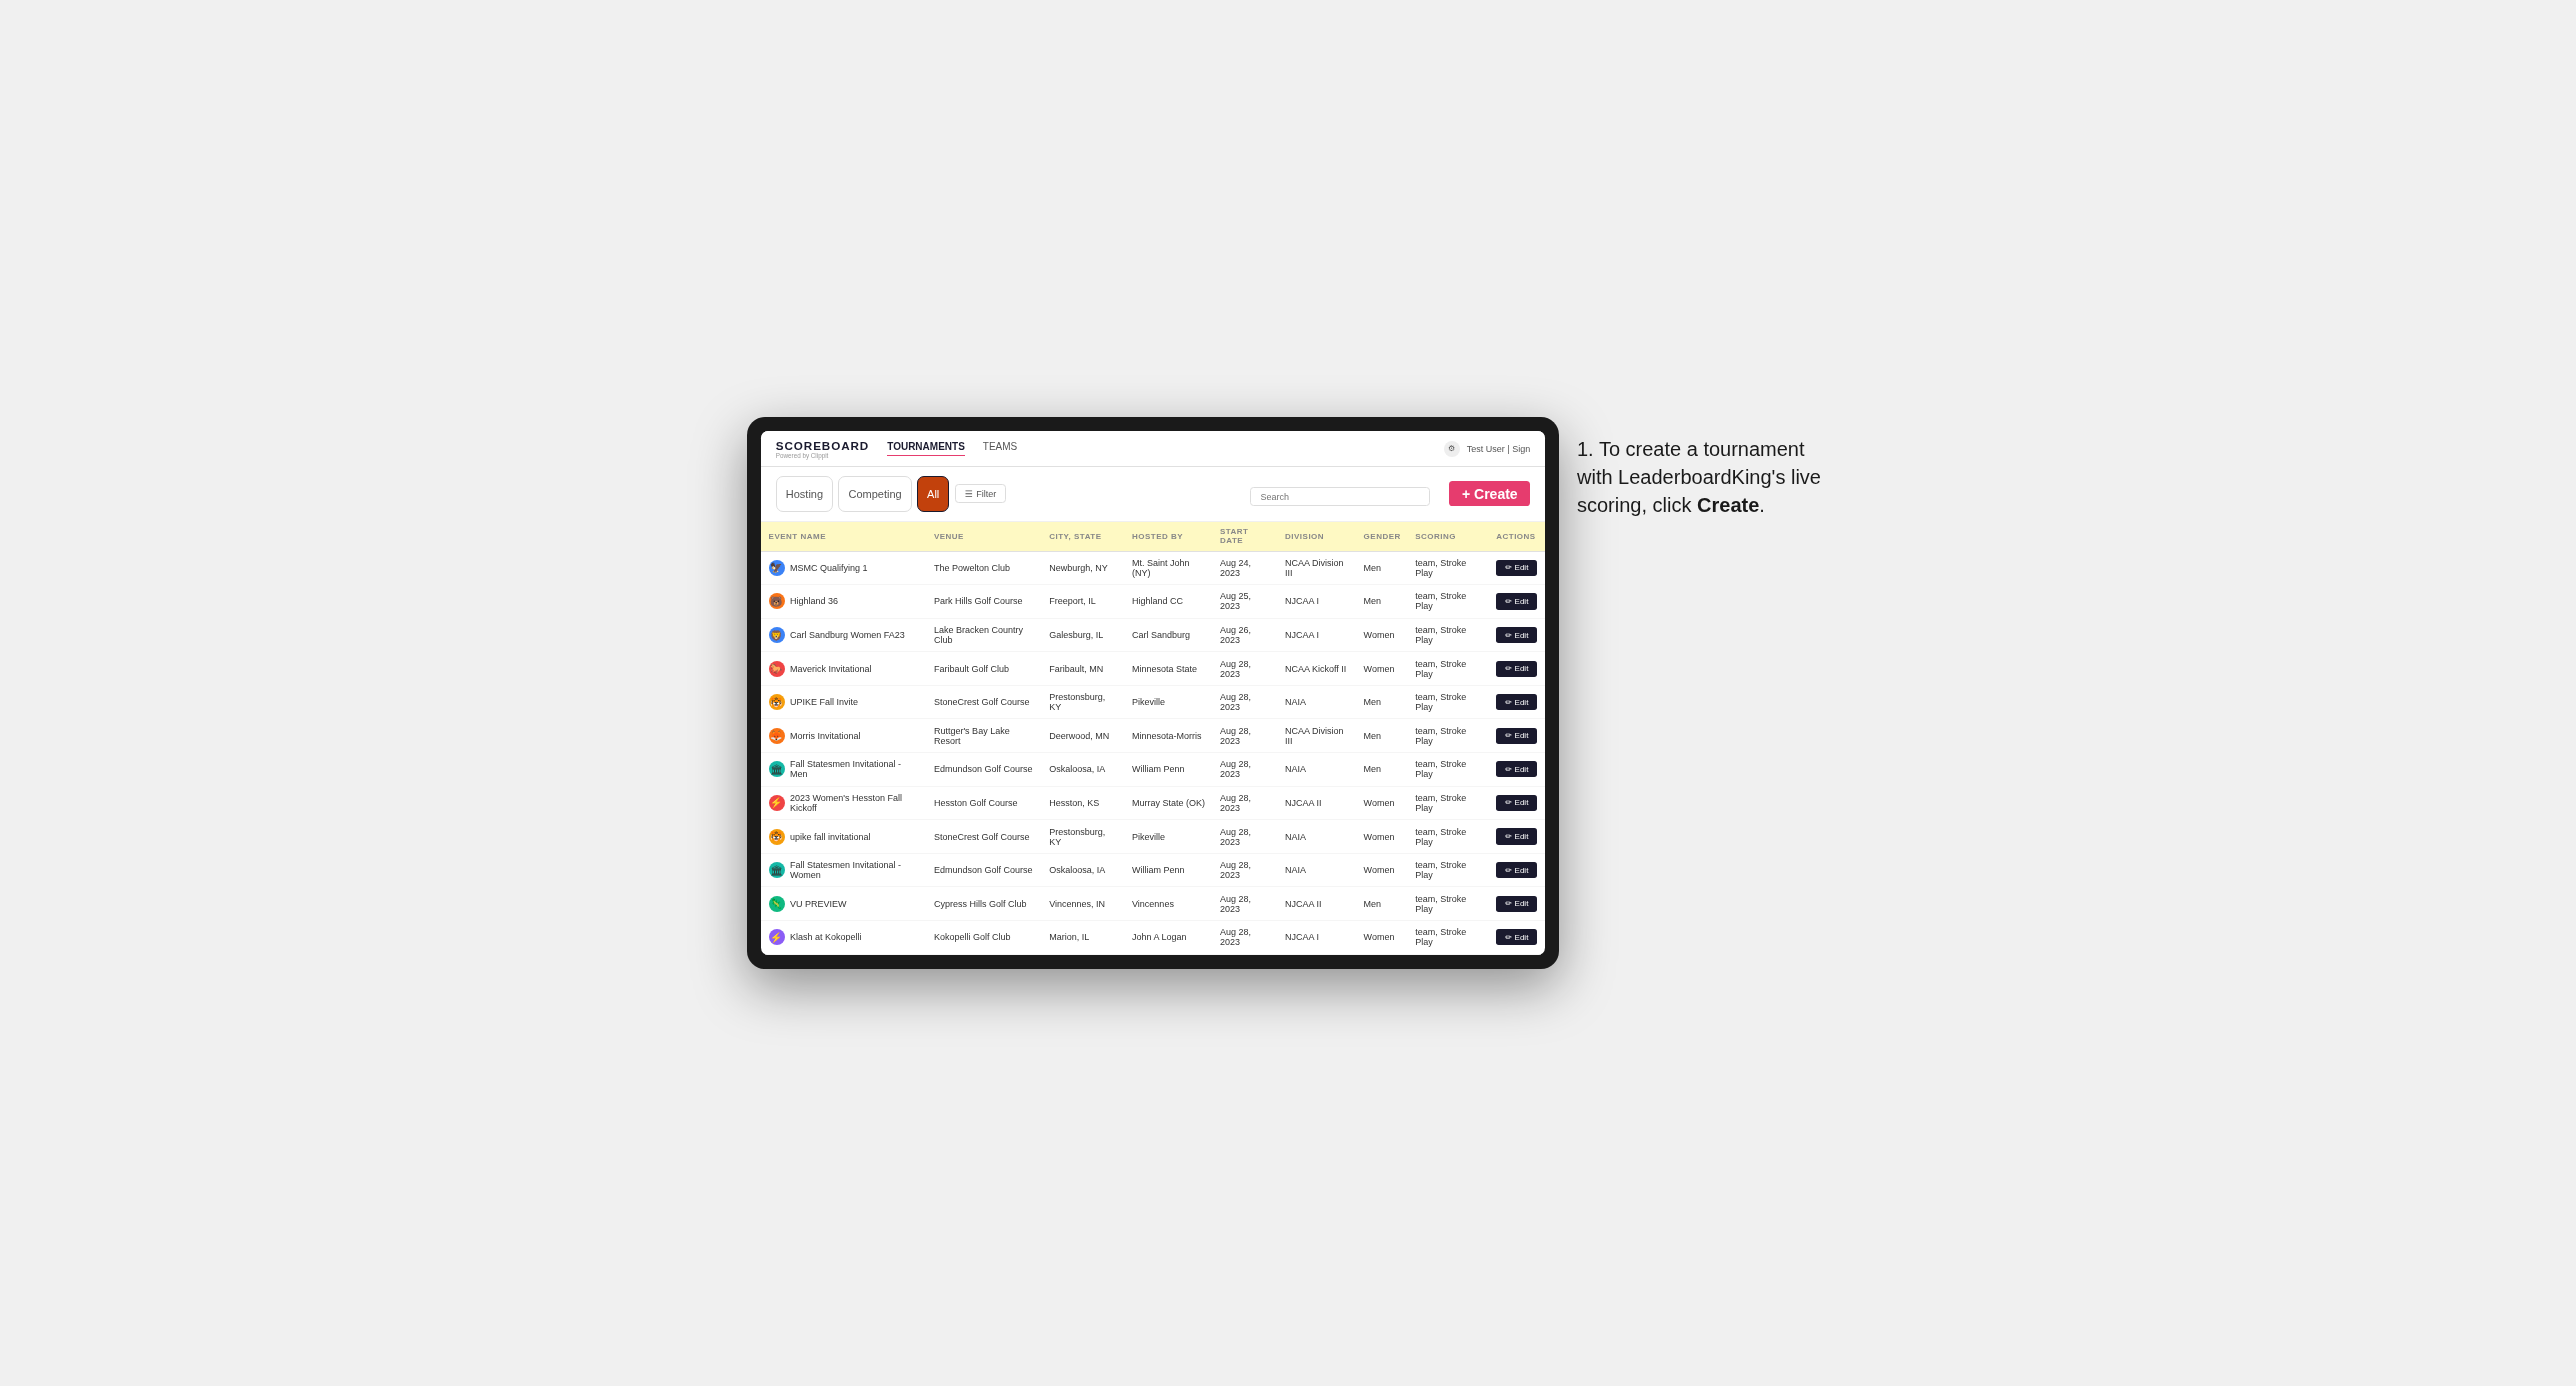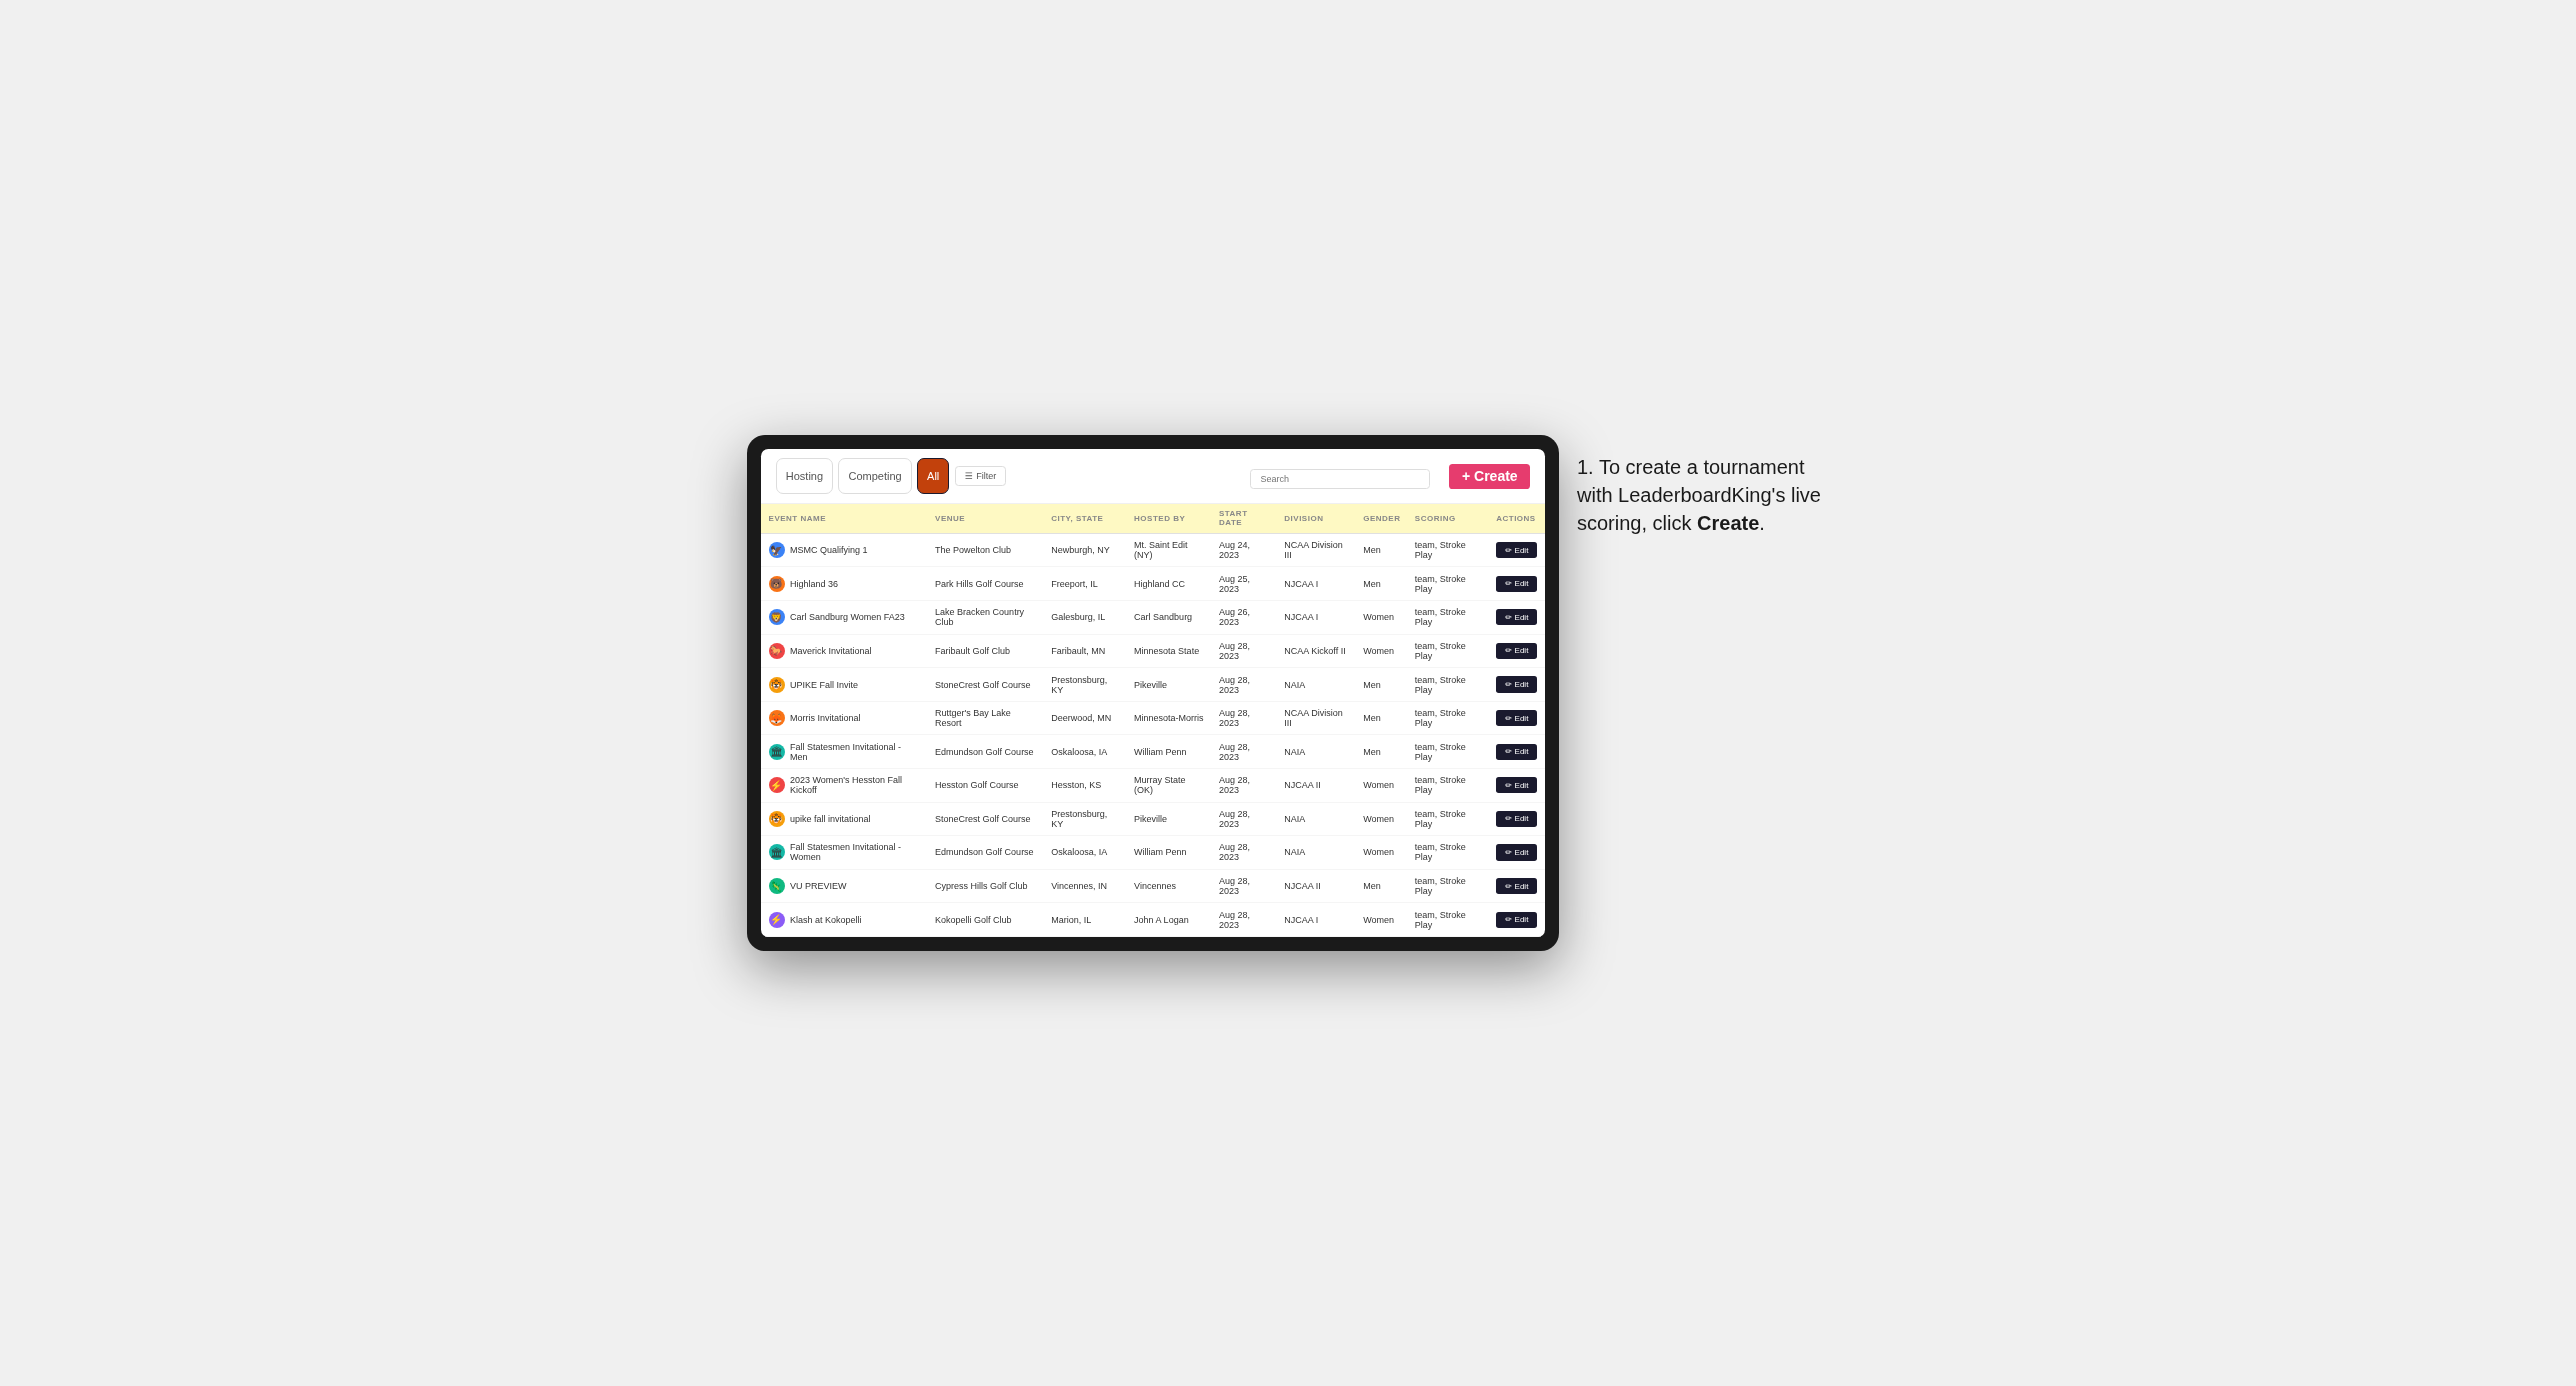--- a/index.html
+++ b/index.html
@@ -278,20 +278,36 @@
     }
   </style>
 </head>
 <body>
 
 <div class="page-wrapper">
 
   <div class="tablet-container">
     <div class="tablet-screen">
 
+      <div class="app-header">
+        <div class="nav-header-row">
+          <div class="logo-area">
+            <span class="logo-text">SCOREBOARD</span>
+            <span class="logo-sub">Powered by Clippit</span>
+          </div>
+          <nav class="nav-tabs">
+            <a class="nav-tab active">TOURNAMENTS</a>
+            <a class="nav-tab">TEAMS</a>
+          </nav>
+        </div>
+        <div class="header-right">
+          <div class="header-icon">⚙</div>
+          <span class="header-user">Test User | Sign</span>
+        </div>
+      </div>
 
       <div class="toolbar">
         <div class="filter-group">
           <button class="filter-btn">Hosting</button>
           <button class="filter-btn">Competing</button>
           <button class="filter-btn active">All</button>
           <button class="filter-icon-btn">
             <span>☰</span>
             <span>Filter</span>
           </button>
@@ -320,21 +336,21 @@
           <tbody id="table-body">
           <tr>
                 <td>
       <div class="event-name-cell">
         <div class="team-icon icon-blue" style="font-size:10px;">🦅</div>
         <span>MSMC Qualifying 1</span>
       </div>
     </td>
                 <td>The Powelton Club</td>
                 <td>Newburgh, NY</td>
-                <td>Mt. Saint Edit (NY)</td>
+                <td>Mt. Saint John (NY)</td>
                 <td>Aug 24, 2023</td>
                 <td>NCAA Division III</td>
                 <td>Men</td>
                 <td>team, Stroke Play</td>
                 <td>
       <button class="edit-btn">
         <span>✏</span>
         <span>Edit</span>
       </button>
     </td>

